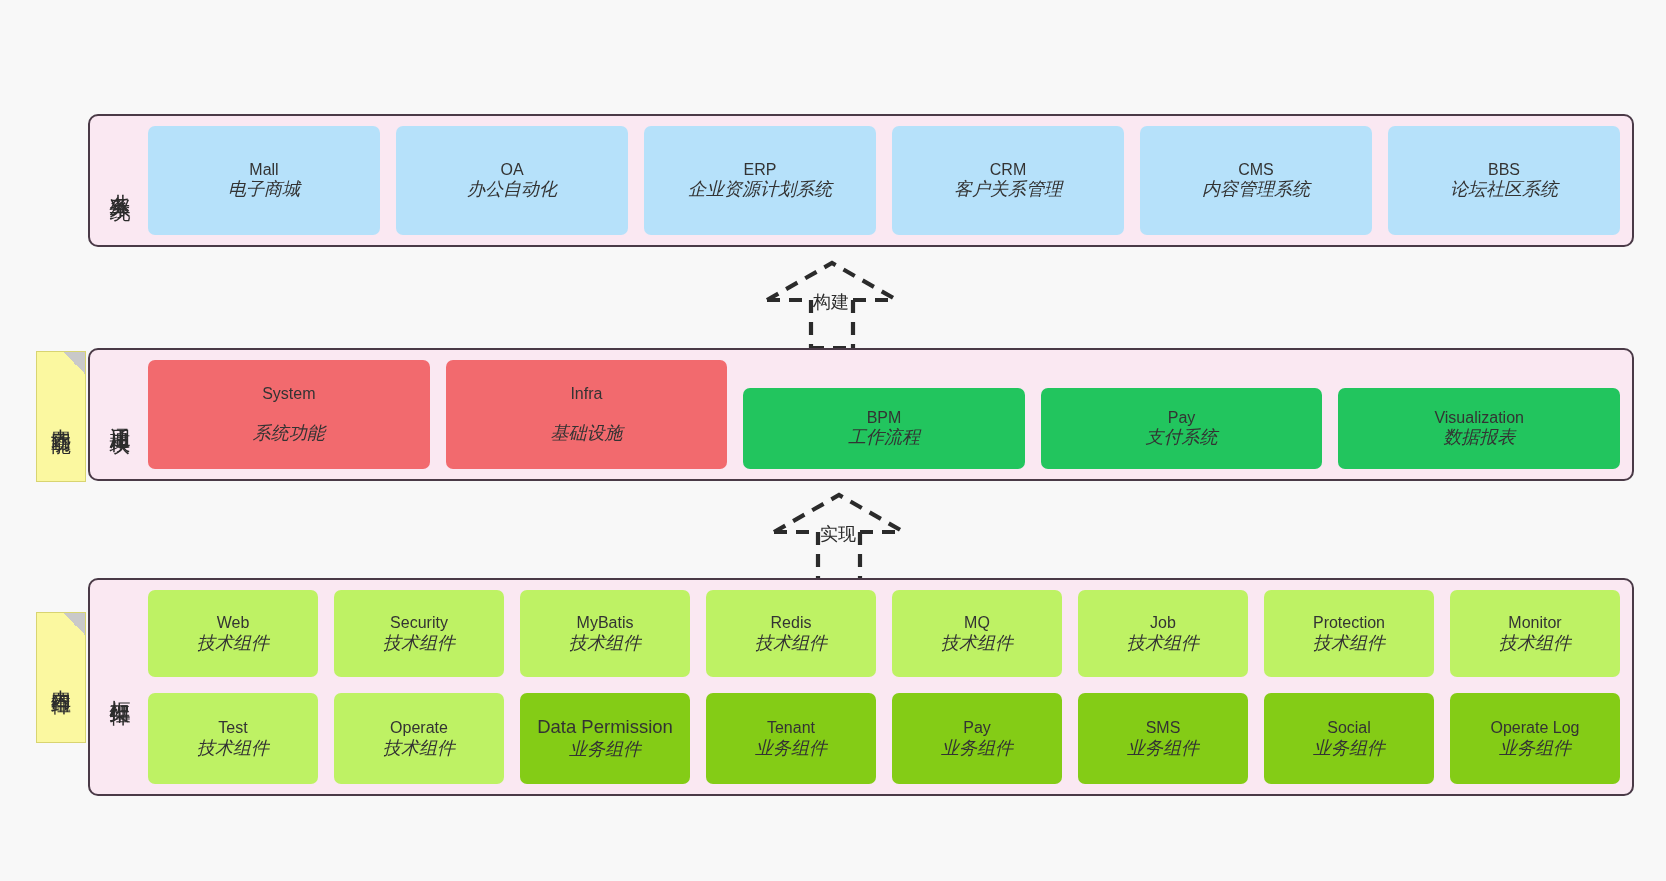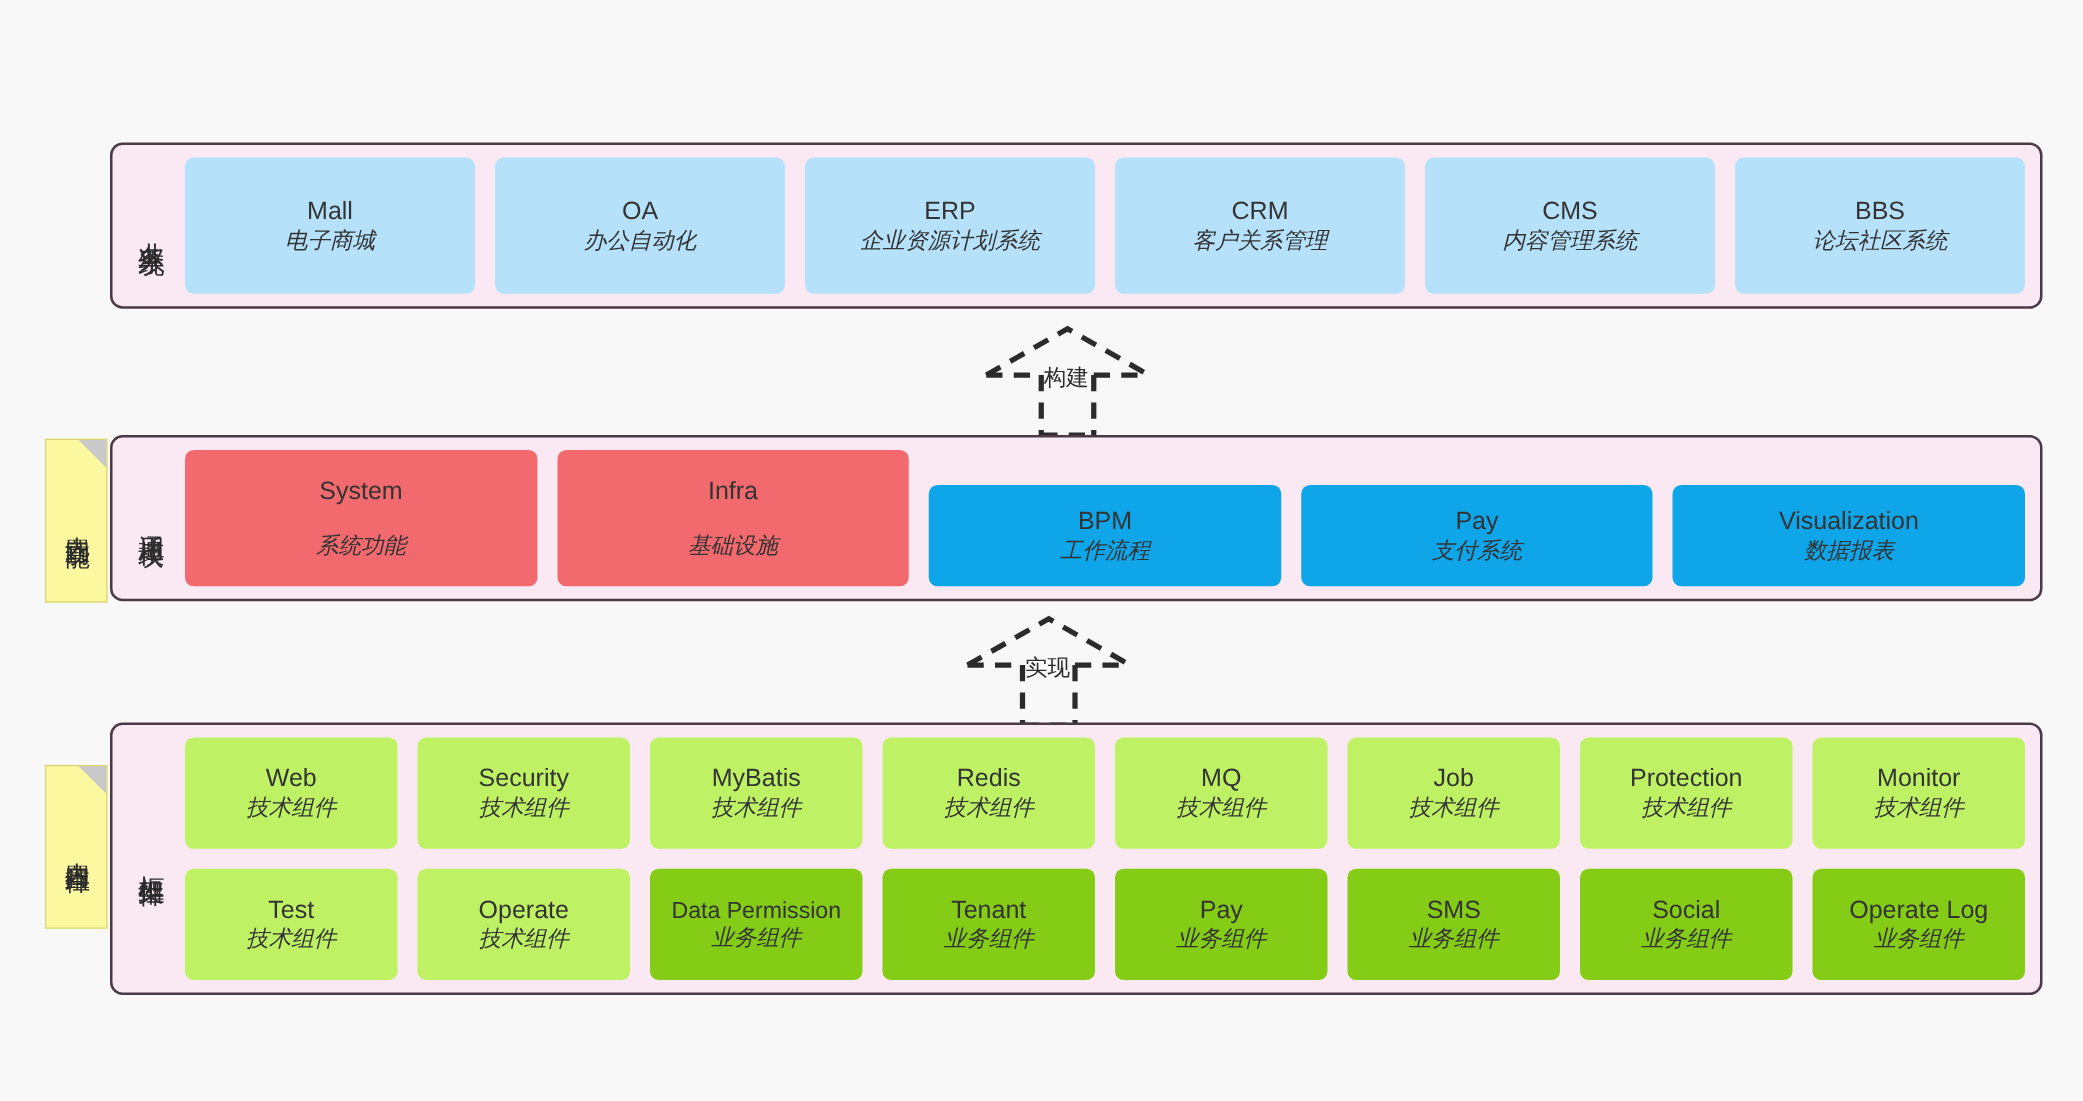--- a/index.html
+++ b/index.html
@@ -63,27 +63,27 @@
     display: flex;
     flex-direction: column;
     align-items: center;
     justify-content: center;
     text-align: center;
     color: #333333;
     line-height: 1.22;
     padding: 4px 6px;
     min-width: 0;
   }
-  .node .t1 { font-size: 20px; }
+  .node .t1 { font-size: 16px; }
   .node .t2 { font-size: 18px; font-style: italic; }
   .node.tall .t1 { font-size: 18.5px; }
 
   .c-blue       { background: #b6e1fa; }
   .c-red        { background: #f26a6e; gap: 20px; }
-  .c-pink       { background: #0ea5e9; margin-top: 28px; }
+  .c-pink       { background: #22c55e; margin-top: 28px; }
   .c-green      { background: #bef264; }
   .c-greenlight { background: #84cc16; }
 
   
   .note {
     position: absolute;
     background: #fbf8a0;
     border: 1.6px solid #d8d471;
     display: flex;
     align-items: center;
@@ -147,21 +147,21 @@
           <span class="t2">内容管理系统</span>
         </div>
         <div class="node c-blue">
           <span class="t1">BBS</span>
           <span class="t2">论坛社区系统</span>
         </div>
       </div>
     </div>
   </div>
 
-  <div class="arrow" style="left:783px; top:258px; width:150px; height:92px;">
+  <div class="arrow" style="left:761px; top:258px; width:150px; height:92px;">
     <svg width="150" height="92" viewBox="0 0 150 92" aria-hidden="true">
       <g fill="none" stroke="#2b2b2b" stroke-width="4.2" stroke-dasharray="13,9" stroke-linecap="butt">
         <polyline points="6,42 71,5 136,42"></polyline>
         <polyline points="6,42 50,42"></polyline>
         <polyline points="92,42 136,42"></polyline>
         <polyline points="50,42 50,90"></polyline>
         <polyline points="92,42 92,90"></polyline>
         <polyline points="50,90 92,90"></polyline>
       </g>
     </svg>

